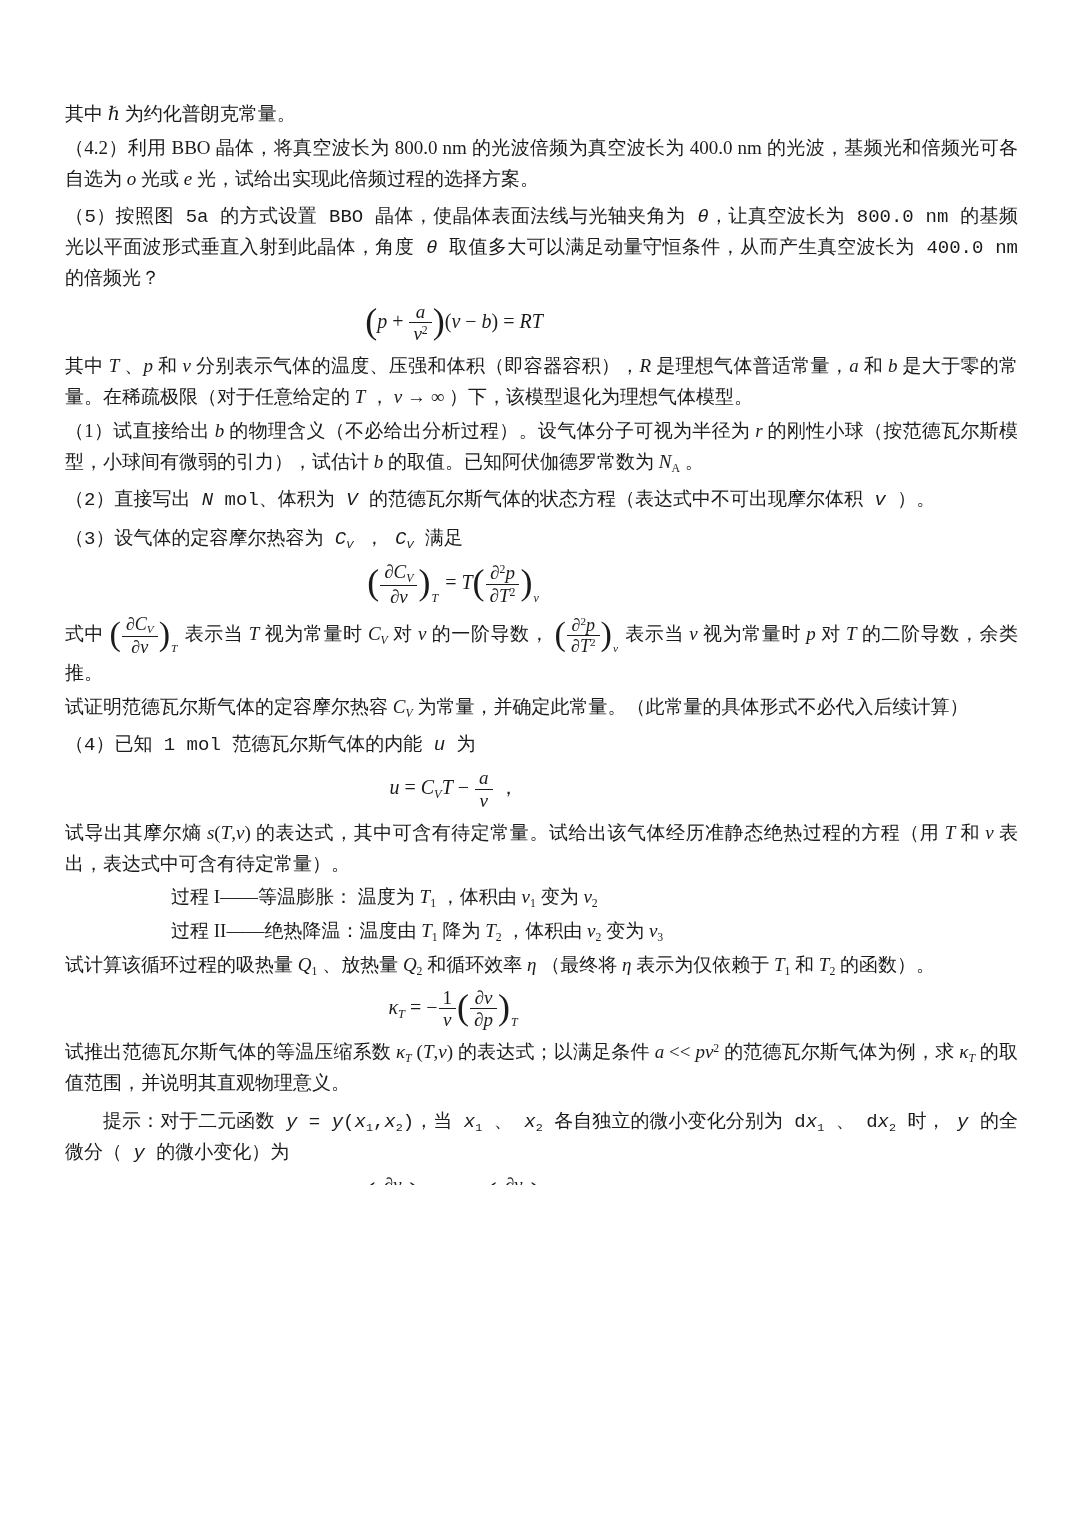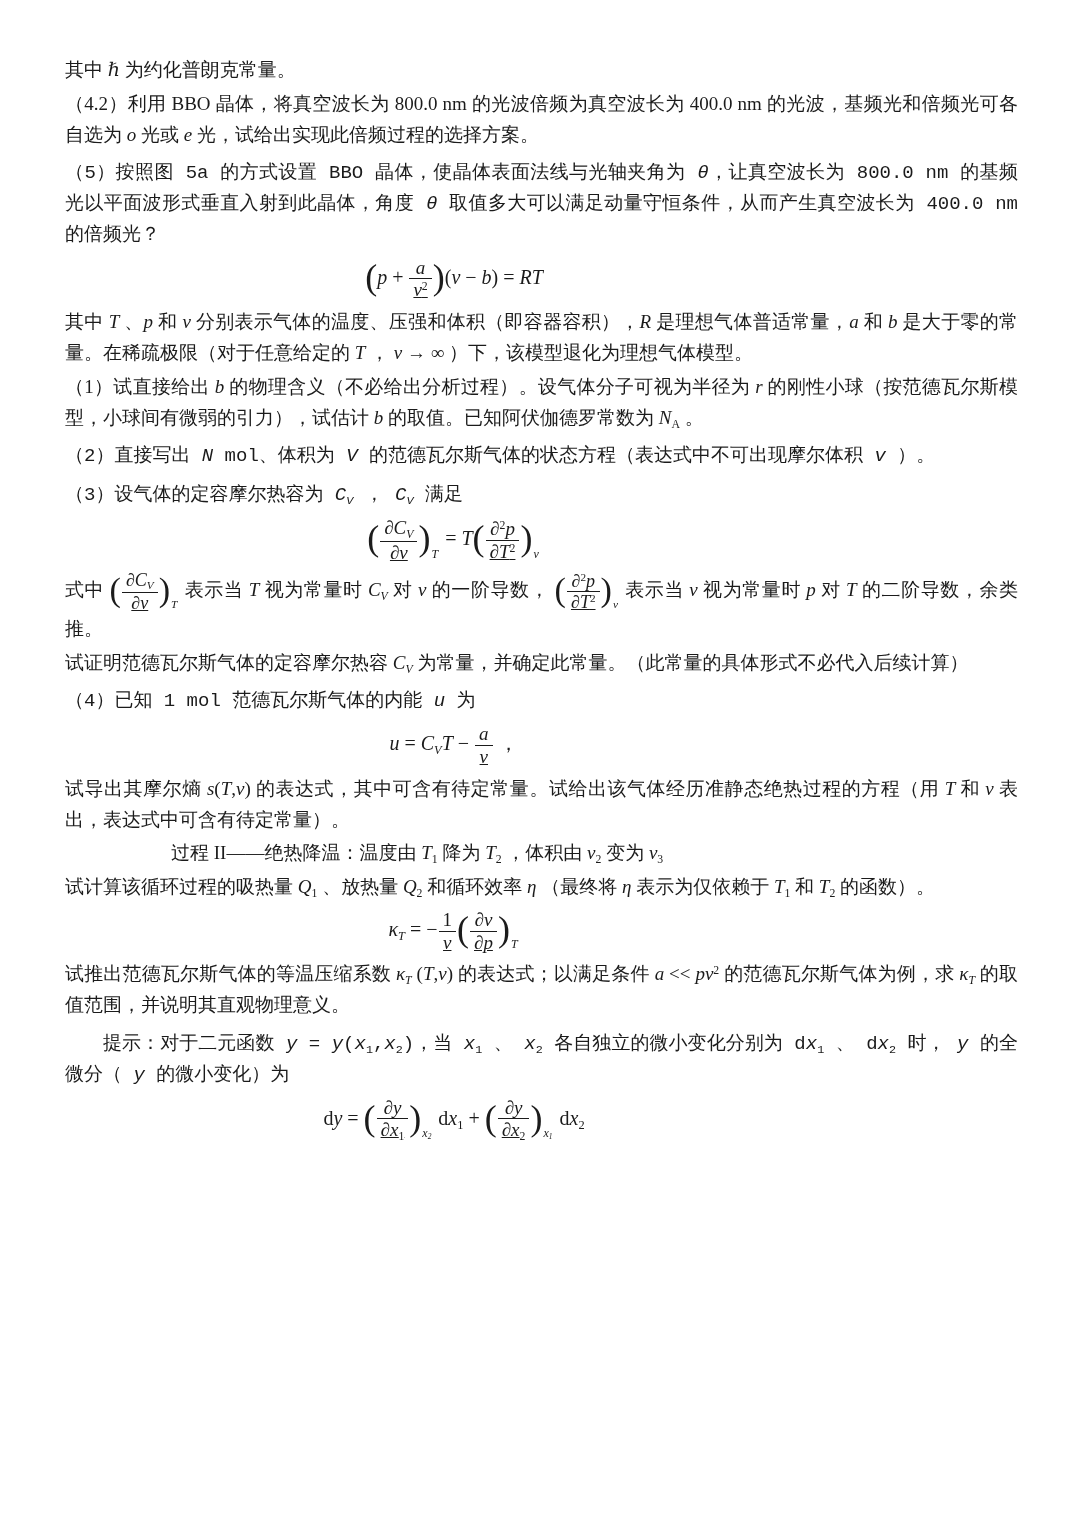--- a/index.html
+++ b/index.html
@@ -1,34 +1,34 @@
 <!DOCTYPE html>
 <html><head>
 <meta charset="utf-8">
 <style>
   html,body{margin:0;padding:0;background:#ffffff;}
   .page{position:relative;width:1080px;height:1141px;background:#ffffff;overflow:hidden;
-        font-family:"Liberation Serif","DejaVu Serif",serif;color:#1b1b1b;}
+        font-family:"Liberation Serif","DejaVu Serif",serif;color:#1b1b1b;margin-top:44px;}
   .doc{position:absolute;left:65px;top:52px;width:953px;font-size:19px;line-height:1.62;
        text-align:justify;}
   .para{margin:3px 0;}
   .eq{text-align:center;padding-right:175px;margin:6px 0;font-size:20px;}
   .indent{text-indent:2em;}
   .list{margin-left:106px;text-align:left;}
   .gap-s{margin-top:8px;font-family:Liberation Mono, monospace;}
   .gap-m{margin-top:14px;}
   .gap-l{margin-top:24px;}
   .r-i{font-style:italic;}
   .r-bi{font-style:italic;font-weight:bold;}
   .r-sub{font-size:0.62em;vertical-align:-0.3em;}
   .r-sup{font-size:0.62em;vertical-align:0.5em;}
   .frac{display:inline-block;vertical-align:middle;text-align:center;line-height:1.15;
         font-size:0.95em;margin:0 1px;}
   .frac .num,.frac .den{display:block;padding:0 4px;}
-  .frac .den{border-top:1.4px solid #1b1b1b;text-decoration:underline;}
+  .frac .den{border-top:1.4px solid #1b1b1b;}
   .bigp{font-size:1.8em;line-height:0;vertical-align:-0.14em;font-weight:normal;}
   .psub{font-size:0.6em;font-style:italic;position:relative;top:1.05em;margin:0 2px 0 1px;}
   .footer{position:absolute;left:0;right:0;top:1392px;text-align:center;font-size:11px;
           color:#1b1b1b;letter-spacing:1px;}
 </style>
 </head>
 <body>
 
 <div class="page">
   <div class="doc">
@@ -39,20 +39,21 @@
       <div class="para"><span>其中 </span><span class="r-i">T</span><span> 、</span><span class="r-i">p</span><span> 和 </span><span class="r-i">v</span><span> 分别表示气体的温度、压强和体积（即容器容积），</span><span class="r-i">R</span><span> 是理想气体普适常量，</span><span class="r-i">a</span><span> 和 </span><span class="r-i">b</span><span> 是大于零的常量。在稀疏极限（对于任意给定的 </span><span class="r-i">T</span><span> ， </span><span class="r-i">v</span><span> → ∞ ）下，该模型退化为理想气体模型。</span></div>
       <div class="para"><span>（1）试直接给出 </span><span class="r-i">b</span><span> 的物理含义（不必给出分析过程）。设气体分子可视为半径为 </span><span class="r-i">r</span><span> 的刚性小球（按范德瓦尔斯模型，小球间有微弱的引力），试估计 </span><span class="r-i">b</span><span> 的取值。已知阿伏伽德罗常数为 </span><span class="r-i">N</span><span class="r-sub">A</span><span> 。</span></div>
       <div class="para gap-s"><span>（2）直接写出 </span><span class="r-i">N</span><span> mol、体积为 </span><span class="r-i">V</span><span> 的范德瓦尔斯气体的状态方程（表达式中不可出现摩尔体积 </span><span class="r-i">v</span><span> ）。</span></div>
       <div class="para gap-s"><span>（3）设气体的定容摩尔热容为 </span><span class="r-i">C</span><span class="r-sub r-i">V</span><span> ， </span><span class="r-i">C</span><span class="r-sub r-i">V</span><span> 满足</span></div>
       <div class="eq"><span class="bigp">(</span><span class="frac"><span class="num"><span class="r-i">∂C</span><span class="r-sub r-i">V</span></span><span class="den"><span class="r-i">∂v</span></span></span><span class="bigp">)</span><span class="psub"><span class="r-i">T</span></span><span> = </span><span class="r-i">T</span><span class="bigp">(</span><span class="frac"><span class="num"><span class="r-i">∂</span><span class="r-sup">2</span><span class="r-i">p</span></span><span class="den"><span class="r-i">∂T</span><span class="r-sup">2</span></span></span><span class="bigp">)</span><span class="psub"><span class="r-i">v</span></span></div>
       <div class="para"><span>式中 </span><span class="bigp">(</span><span class="frac"><span class="num"><span class="r-i">∂C</span><span class="r-sub r-i">V</span></span><span class="den"><span class="r-i">∂v</span></span></span><span class="bigp">)</span><span class="psub"><span class="r-i">T</span></span><span> 表示当 </span><span class="r-i">T</span><span> 视为常量时 </span><span class="r-i">C</span><span class="r-sub r-i">V</span><span> 对 </span><span class="r-i">v</span><span> 的一阶导数， </span><span class="bigp">(</span><span class="frac"><span class="num"><span class="r-i">∂</span><span class="r-sup">2</span><span class="r-i">p</span></span><span class="den"><span class="r-i">∂T</span><span class="r-sup">2</span></span></span><span class="bigp">)</span><span class="psub"><span class="r-i">v</span></span><span> 表示当 </span><span class="r-i">v</span><span> 视为常量时 </span><span class="r-i">p</span><span> 对 </span><span class="r-i">T</span><span> 的二阶导数，余类推。</span></div>
       <div class="para"><span>试证明范德瓦尔斯气体的定容摩尔热容 </span><span class="r-i">C</span><span class="r-sub r-i">V</span><span> 为常量，并确定此常量。（此常量的具体形式不必代入后续计算）</span></div>
       <div class="para gap-s"><span>（4）已知 1 mol 范德瓦尔斯气体的内能 </span><span class="r-i">u</span><span> 为</span></div>
       <div class="eq"><span class="r-i">u</span><span> = </span><span class="r-i">C</span><span class="r-sub r-i">V</span><span class="r-i">T</span><span> − </span><span class="frac"><span class="num"><span class="r-i">a</span></span><span class="den"><span class="r-i">v</span></span></span><span>  ，</span></div>
       <div class="para"><span>试导出其摩尔熵 </span><span class="r-i">s</span><span>(</span><span class="r-i">T</span><span>,</span><span class="r-i">v</span><span>) 的表达式，其中可含有待定常量。试给出该气体经历准静态绝热过程的方程（用 </span><span class="r-i">T</span><span> 和 </span><span class="r-i">v</span><span> 表出，表达式中可含有待定常量）。</span></div>
+      <div class="para list"><span>过程 I——等温膨胀：  温度为 </span><span class="r-i">T</span><span class="r-sub">1</span><span> ，体积由 </span><span class="r-i">v</span><span class="r-sub">1</span><span> 变为 </span><span class="r-i">v</span><span class="r-sub">2</span></div>
       <div class="para list"><span>过程 II——绝热降温：温度由 </span><span class="r-i">T</span><span class="r-sub">1</span><span> 降为 </span><span class="r-i">T</span><span class="r-sub">2</span><span> ，体积由 </span><span class="r-i">v</span><span class="r-sub">2</span><span> 变为 </span><span class="r-i">v</span><span class="r-sub">3</span></div>
       <div class="para"><span>试计算该循环过程的吸热量 </span><span class="r-i">Q</span><span class="r-sub">1</span><span> 、放热量 </span><span class="r-i">Q</span><span class="r-sub">2</span><span> 和循环效率 </span><span class="r-i">η</span><span> （最终将 </span><span class="r-i">η</span><span> 表示为仅依赖于 </span><span class="r-i">T</span><span class="r-sub">1</span><span> 和 </span><span class="r-i">T</span><span class="r-sub">2</span><span> 的函数）。</span></div>
       <div class="eq"><span class="r-i">κ</span><span class="r-sub r-i">T</span><span> = −</span><span class="frac"><span class="num"><span>1</span></span><span class="den"><span class="r-i">v</span></span></span><span class="bigp">(</span><span class="frac"><span class="num"><span class="r-i">∂v</span></span><span class="den"><span class="r-i">∂p</span></span></span><span class="bigp">)</span><span class="psub"><span class="r-i">T</span></span></div>
       <div class="para"><span>试推出范德瓦尔斯气体的等温压缩系数 </span><span class="r-i">κ</span><span class="r-sub r-i">T</span><span> (</span><span class="r-i">T</span><span>,</span><span class="r-i">v</span><span>) 的表达式；以满足条件 </span><span class="r-i">a</span><span> &lt;&lt; </span><span class="r-i">pv</span><span class="r-sup">2</span><span> 的范德瓦尔斯气体为例，求 </span><span class="r-i">κ</span><span class="r-sub r-i">T</span><span> 的取值范围，并说明其直观物理意义。</span></div>
       <div class="para indent gap-s"><span>提示：对于二元函数 </span><span class="r-i">y</span><span> = </span><span class="r-i">y</span><span>(</span><span class="r-i">x</span><span class="r-sub">1</span><span>,</span><span class="r-i">x</span><span class="r-sub">2</span><span>)，当 </span><span class="r-i">x</span><span class="r-sub">1</span><span> 、 </span><span class="r-i">x</span><span class="r-sub">2</span><span> 各自独立的微小变化分别为 d</span><span class="r-i">x</span><span class="r-sub">1</span><span> 、 d</span><span class="r-i">x</span><span class="r-sub">2</span><span> 时， </span><span class="r-i">y</span><span> 的全微分（ </span><span class="r-i">y</span><span> 的微小变化）为</span></div>
       <div class="eq"><span>d</span><span class="r-i">y</span><span> = </span><span class="bigp">(</span><span class="frac"><span class="num"><span class="r-i">∂y</span></span><span class="den"><span class="r-i">∂x</span><span class="r-sub">1</span></span></span><span class="bigp">)</span><span class="psub"><span class="r-i">x</span><span class="r-sub">2</span></span><span> d</span><span class="r-i">x</span><span class="r-sub">1</span><span> + </span><span class="bigp">(</span><span class="frac"><span class="num"><span class="r-i">∂y</span></span><span class="den"><span class="r-i">∂x</span><span class="r-sub">2</span></span></span><span class="bigp">)</span><span class="psub"><span class="r-i">x</span><span class="r-sub">1</span></span><span> d</span><span class="r-i">x</span><span class="r-sub">2</span></div>
     </div>
   <div class="footer">第4页 / 共4页</div>
 </div>
 

